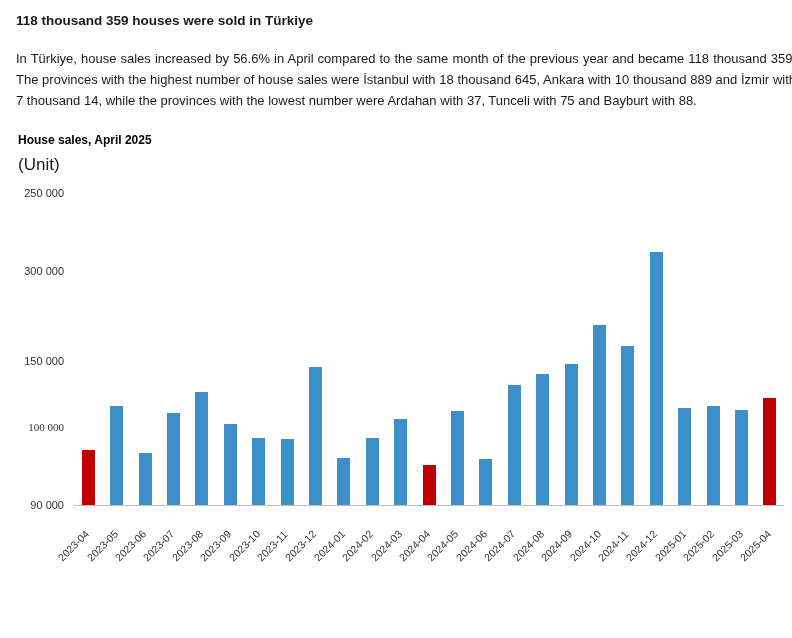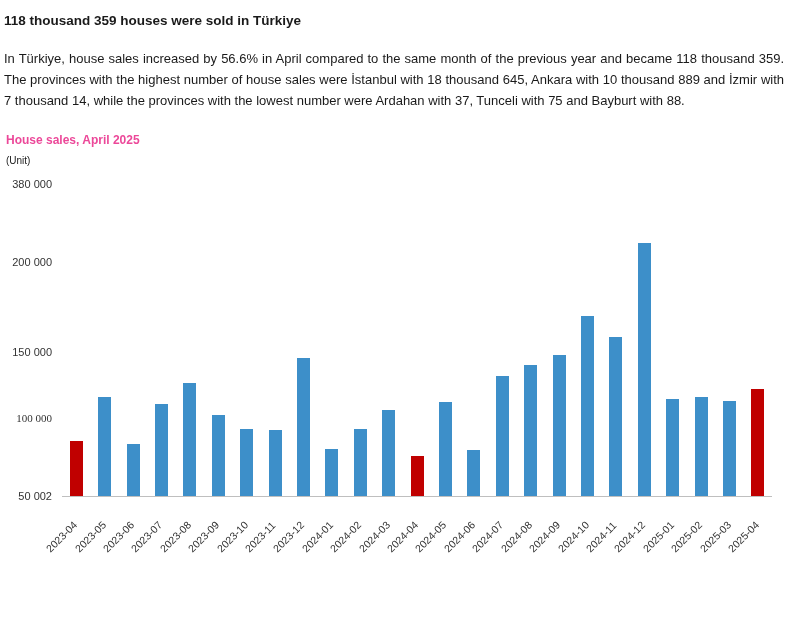--- a/index.html
+++ b/index.html
@@ -13,21 +13,21 @@
     font-family: "Liberation Sans", sans-serif;
     color: #000000;
     position: relative;
     overflow: hidden;
   }
   .page {
     position: relative;
     width: 792px;
     height: 638px;
     box-sizing: border-box;
-    padding: 10px 8px 0 0;
+    padding: 10px 8px 0 12px;
   }
   .headline {
     font-size: 13.5px;
     font-weight: bold;
     color: #1a1a1a;
     line-height: 1.3;
     margin: 2px 0 0 4px;
   }
   .body-text {
     font-size: 13px;
@@ -35,25 +35,25 @@
     color: #1a1a1a;
     text-align: justify;
     margin: 18px 4px 0 4px;
     width: 782px;
     box-sizing: border-box;
     padding-right: 2px;
   }
   .chart-title {
     font-size: 12px;
     font-weight: bold;
-    color: #ec4899;
+    color: #000000;
     margin: 22px 0 0 6px;
   }
   .chart-unit {
-    font-size: 10px;
+    font-size: 17px;
     color: #1a1a1a;
     margin: 8px 0 0 6px;
   }
   .chart-area {
     position: relative;
     margin-top: 10px;
     width: 782px;
     height: 390px;
   }
   
@@ -143,25 +143,25 @@
 
   <div class="headline">118 thousand 359 houses were sold in Türkiye</div>
 
   <div class="body-text">In Türkiye, house sales increased by 56.6% in April compared to the same month of the previous year and became 118 thousand 359. The provinces with the highest number of house sales were İstanbul with 18 thousand 645, Ankara with 10 thousand 889 and İzmir with 7 thousand 14, while the provinces with the lowest number were Ardahan with 37, Tunceli with 75 and Bayburt with 88.</div>
 
   <div class="chart-title">House sales, April 2025</div>
   <div class="chart-unit">(Unit)</div>
 
   <div class="chart-area">
     <div class="y-axis-labels">
-        <div class="y-label" style="top: 312px;">50 002</div>
+        <div class="y-label" style="top: 312px;">90 000</div>
         <div class="y-label" style="top: 234px; font-family: Liberation Serif, serif;">100 000</div>
         <div class="y-label" style="top: 168px;">150 000</div>
-        <div class="y-label" style="top: 78px;">200 000</div>
-        <div class="y-label" style="top: 0px;">380 000</div>
+        <div class="y-label" style="top: 78px;">300 000</div>
+        <div class="y-label" style="top: 0px;">250 000</div>
       </div>
     <div class="axis-line"></div>
     <div class="plot">
       <div class="bars">
           <div class="bar-slot">
             <div class="bar highlight" style="height: 54.6px; background: rgb(192, 0, 0);"></div>
           </div>
           <div class="bar-slot">
             <div class="bar" style="height: 98.28px; background: rgb(61, 143, 201);"></div>
           </div>

